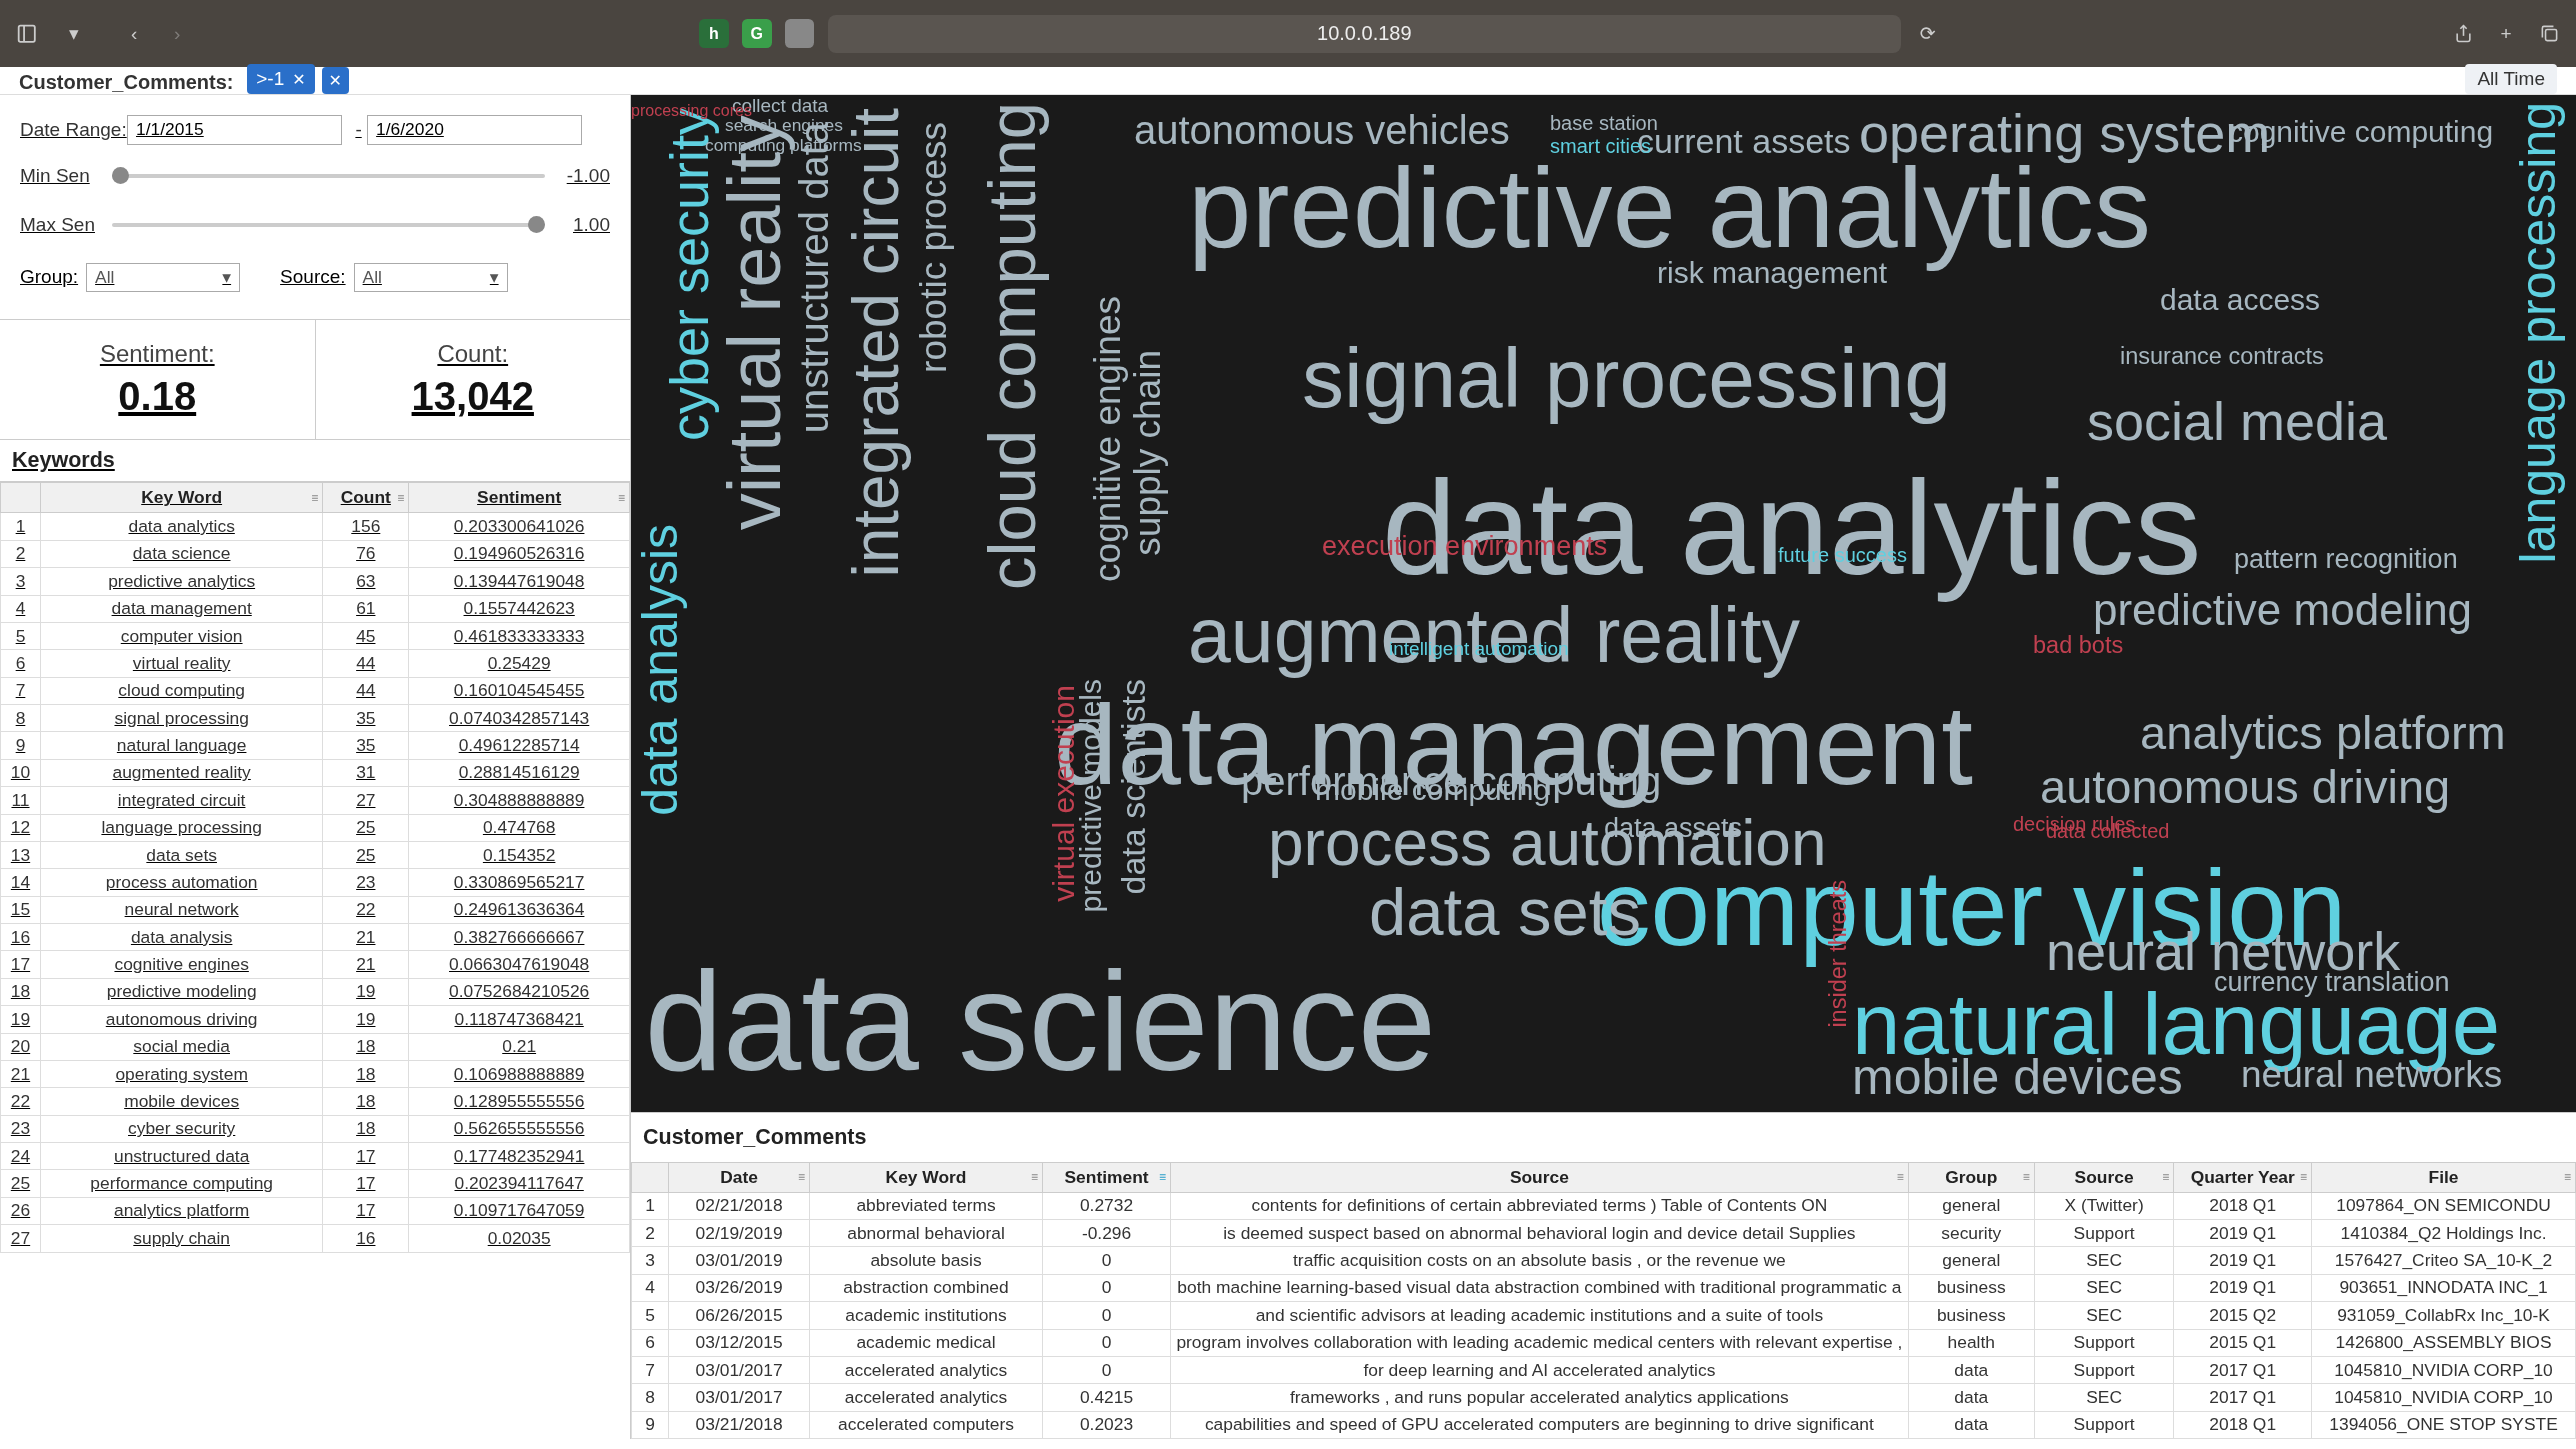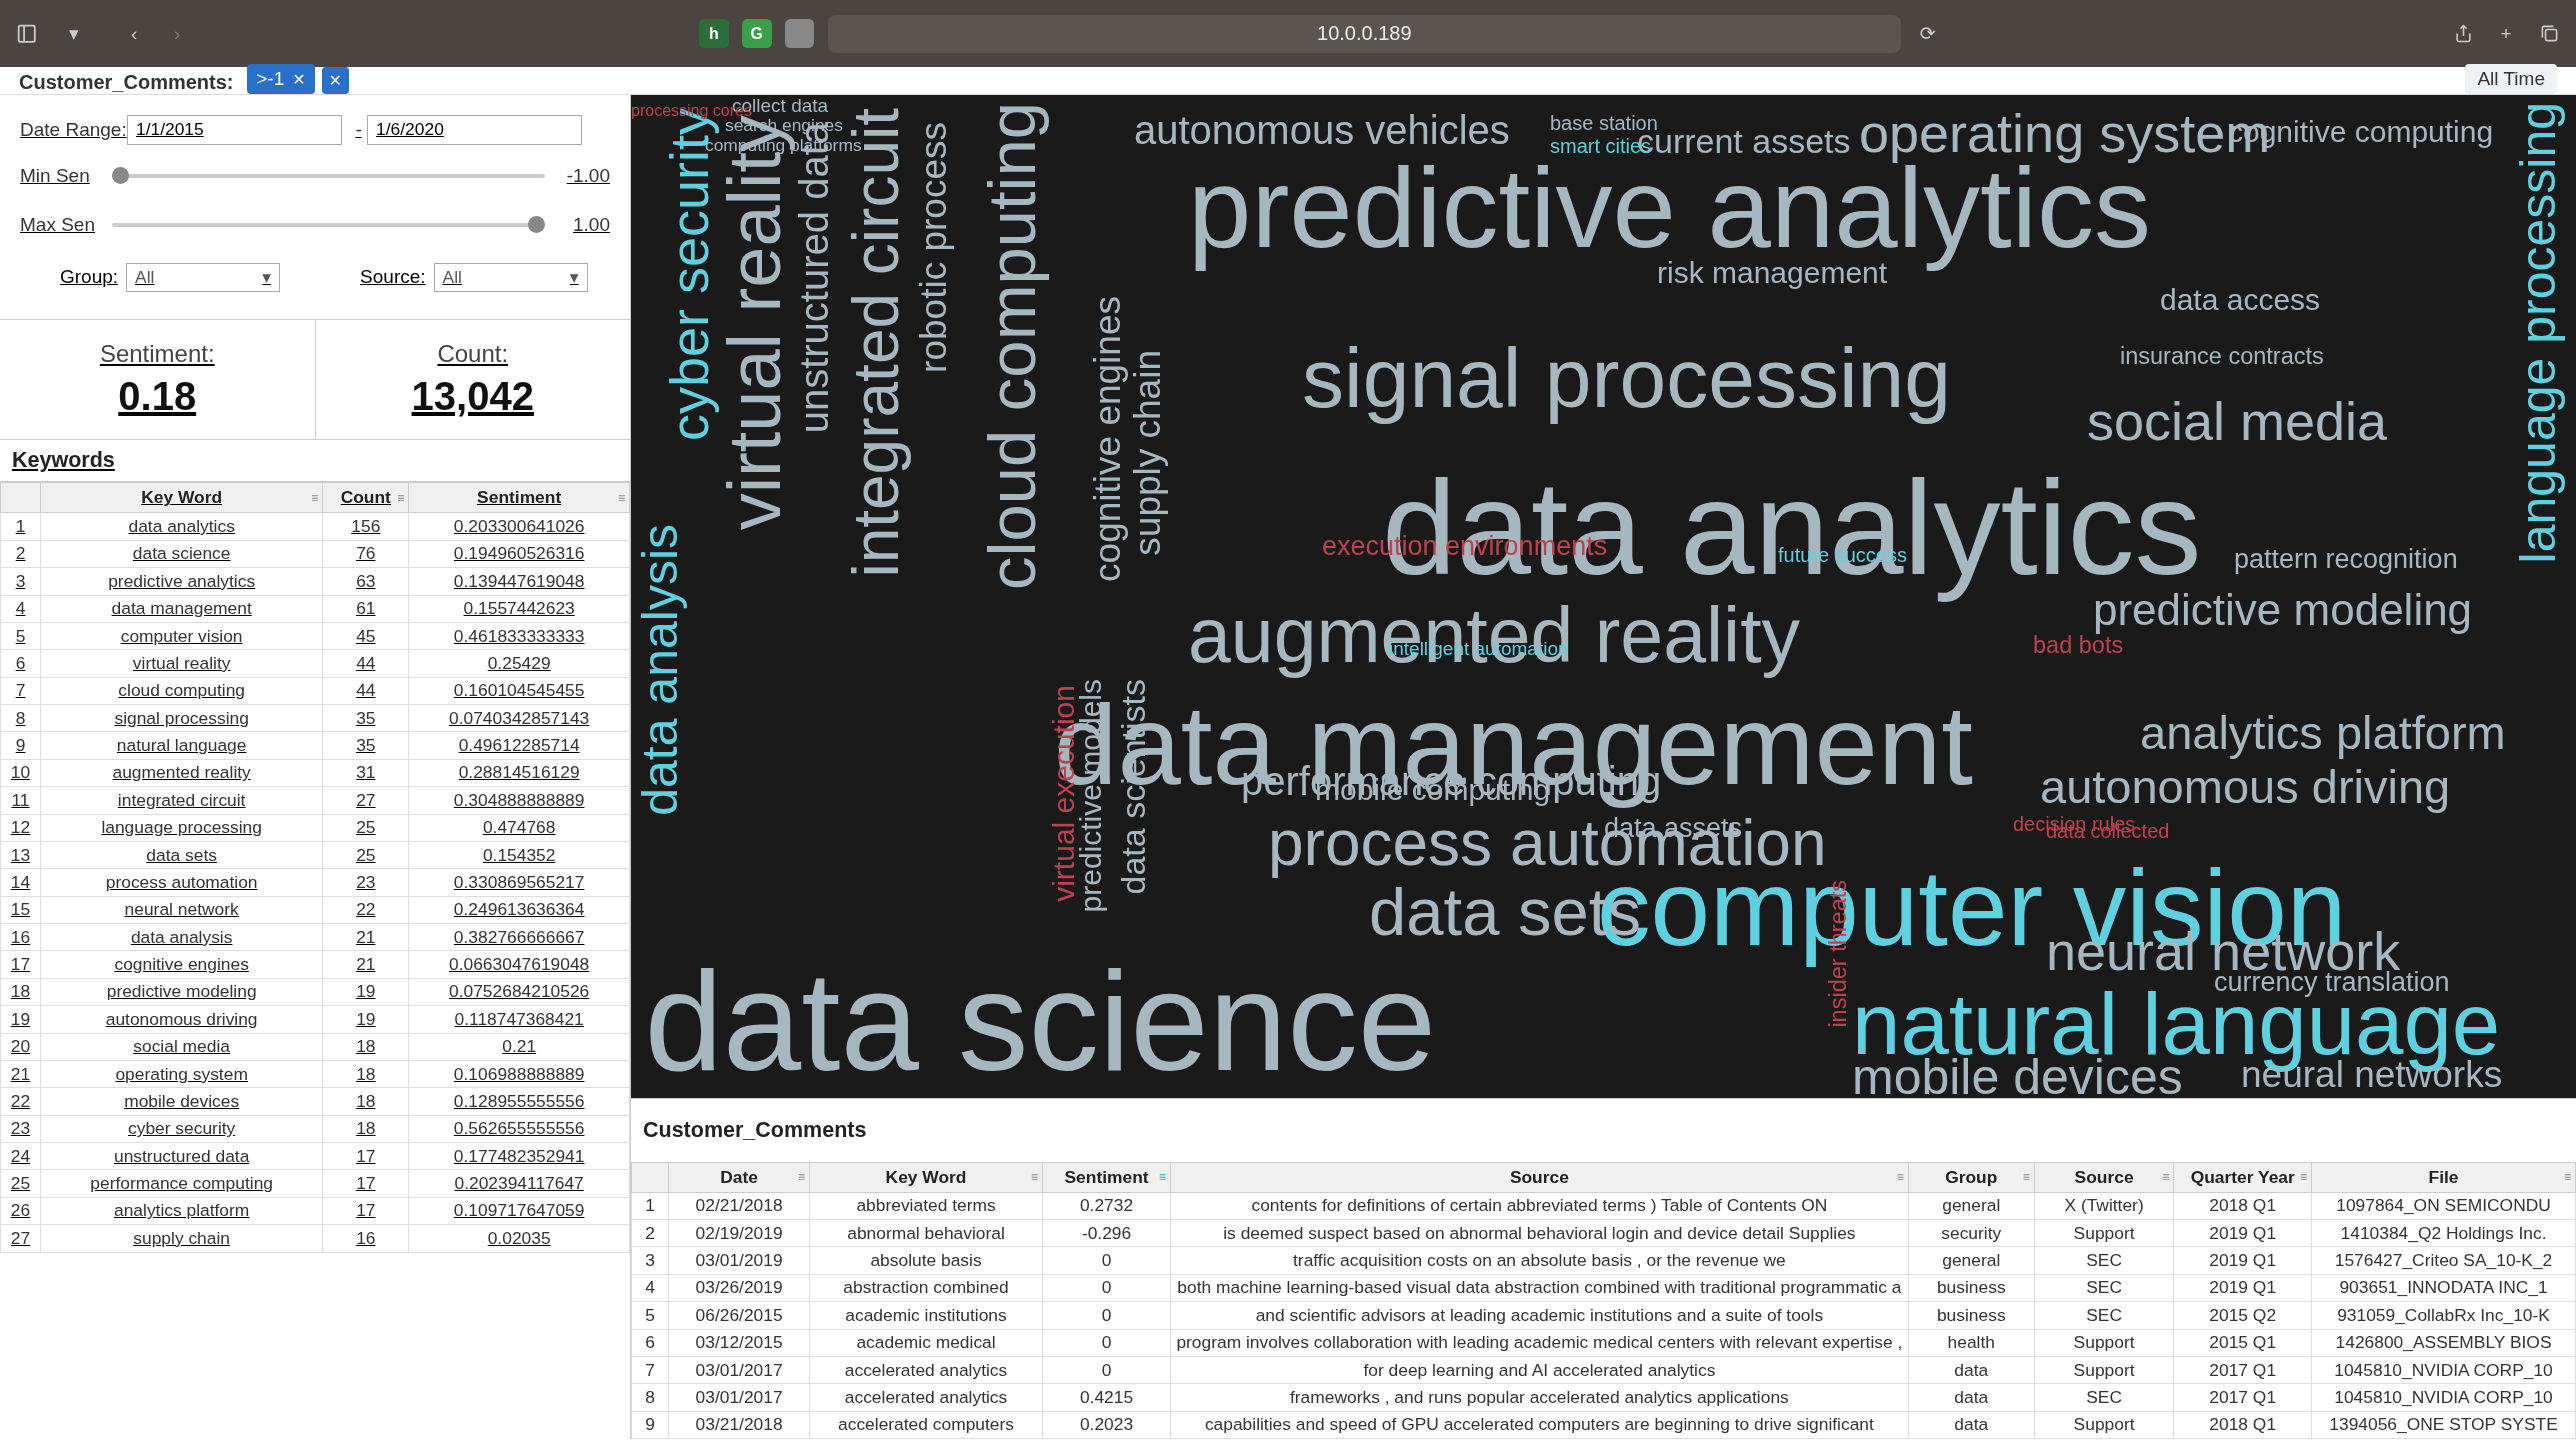--- a/index.html
+++ b/index.html
@@ -34,21 +34,21 @@
 .filter-row label { min-width: 107px; }
 .date-input { width: 215px; height: 29.5px; border: 0.7px solid #aaa; padding: 0 8px; font-size: 17.4px; margin-right: 8px; }
 .dash { margin: 0 5.4px; }
 .slider-row { display: flex; align-items: center; margin-bottom: 27px; font-size: 19px; color: #333; }
 .slider-row label { min-width: 81px; }
 .slider-track { flex: 1; height: 4px; background: #ccc; border-radius: 2px; position: relative; margin: 0 10.7px; }
 .slider-thumb { position: absolute; top: -6.7px; width: 17.4px; height: 17.4px; background: #888; border-radius: 50%; }
 .slider-val { min-width: 54px; text-align: right; }
 .group-source-row { display: flex; gap: 40px; margin-bottom: 20px; }
 .gs-item { display: flex; align-items: center; font-size: 19px; }
-.gs-item label { margin-right: 8px; margin-left: 40px; }
+.gs-item label { margin-right: 8px; }
 .select { width: 154px; height: 29.5px; border: 0.7px solid #aaa; display: flex; align-items: center; justify-content: space-between; padding: 0 8px; font-size: 17.4px; color: #555; }
 
 
 .stats { display: flex; border-bottom: 0.7px solid #ccc; }
 .stat { flex: 1; text-align: center; padding: 20px; }
 .stat-label { font-size: 24px; color: #444; margin-bottom: 6.7px; }
 .stat-value { font-size: 40px; font-weight: 600; color: #111; }
 
 
 .keywords-section { flex: 1; overflow: hidden; display: flex; flex-direction: column; }
@@ -63,21 +63,21 @@
 
 .wordcloud { flex: 1; background: #1a1a1a; position: relative; overflow: hidden; min-height: 993px; }
 .wc-word { position: absolute; white-space: nowrap; font-weight: 400; }
 .wc-lg { color: #a7b7c0; }
 .wc-cyan { color: #5fd0e0; }
 .wc-red { color: #c04050; }
 .wc-vert { writing-mode: vertical-rl; transform: rotate(180deg); }
 
 
 .comments-section { border-top: 0.7px solid #ccc; }
-.comments-title { font-size: 21.5px; font-weight: 600; padding: 19px 12px; color: #222; }
+.comments-title { font-size: 21.5px; font-weight: 600; padding: 12px 12px; color: #222; }
 .comments-grid table { width: 100%; border-collapse: collapse; font-size: 17.4px; }
 .comments-grid th { background: #f0f0f0; border: 0.7px solid #ccc; padding: 4px; font-weight: 600; color: #222; position: relative; }
 .comments-grid td { border: 0.7px solid #ddd; padding: 2.7px 5.4px; text-align: center; color: #333; white-space: nowrap; overflow: hidden; text-overflow: ellipsis; }
 .col-idx { width: 40px; }
 .col-date { width: 148px; }
 .col-kw { width: 241px; }
 .col-sent { width: 134px; }
 .col-src { width: 617px; }
 .col-grp { width: 134px; }
 .col-srcn { width: 148px; }

